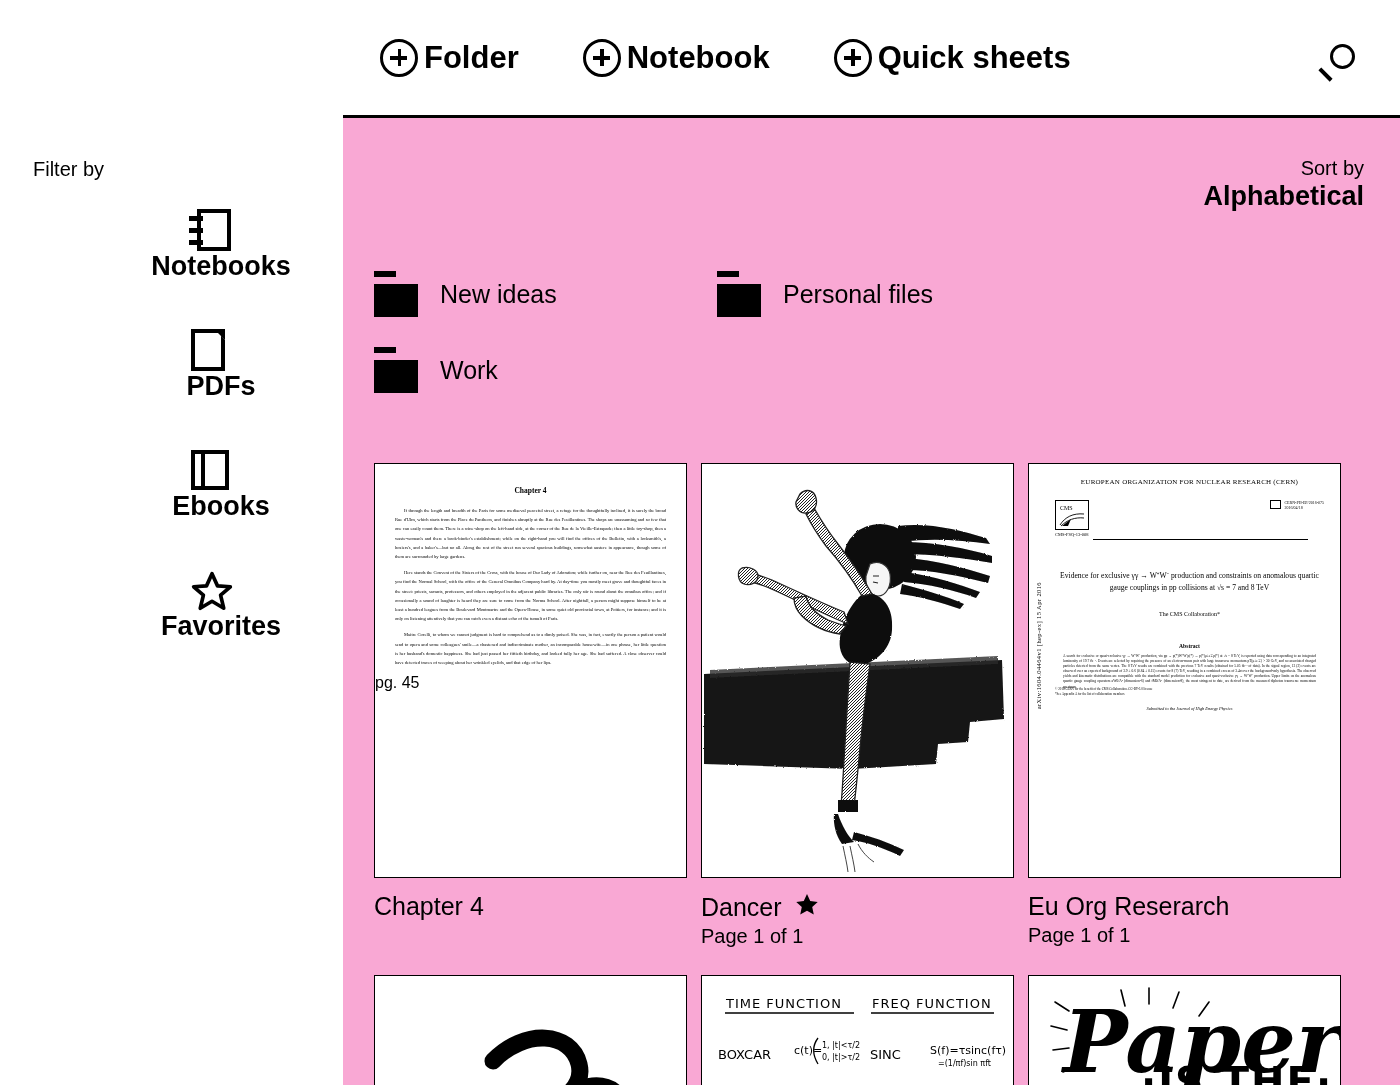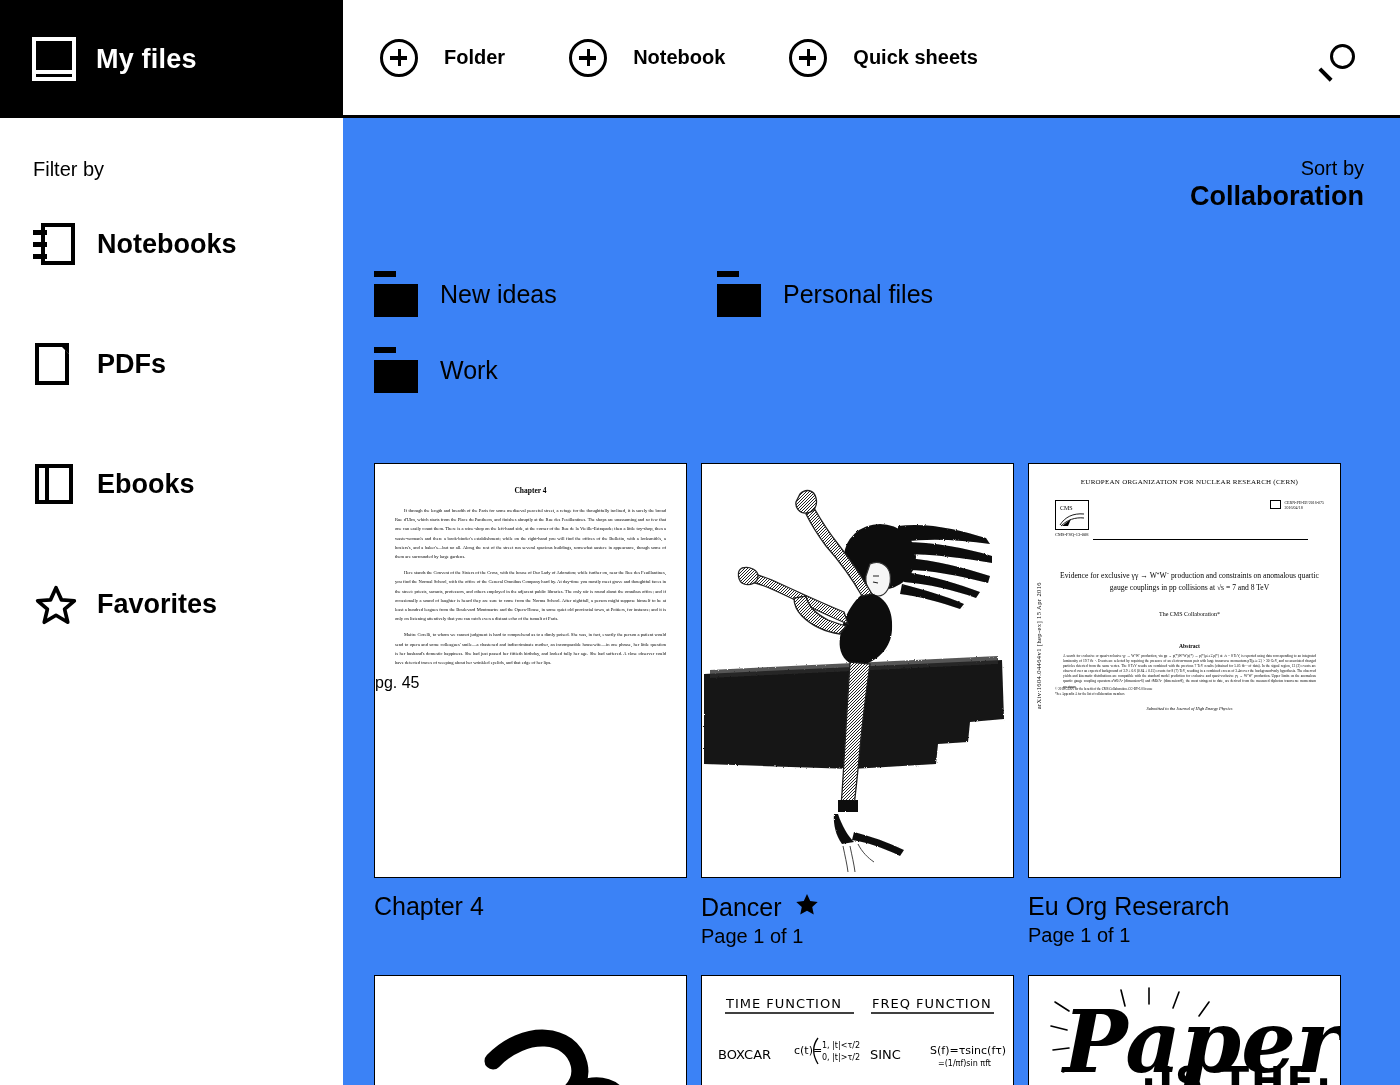--- a/index.html
+++ b/index.html
@@ -44,21 +44,21 @@
   .action-btn { display: flex; align-items: center; margin-right: 64px; cursor: pointer; }
   .plus-icon {
     width: 38px; height: 38px; border: 3.5px solid #000000; border-radius: 50%;
     position: relative; flex: none;
   }
   .plus-icon::before, .plus-icon::after {
     content: ""; position: absolute; background: #000000;
   }
   .plus-icon::before { left: 7px; top: 14.5px; width: 17px; height: 3.5px; }
   .plus-icon::after  { left: 14.5px; top: 7px; width: 3.5px; height: 17px; }
-  .action-label { margin-left: 26px; font-size: 20px; font-weight: bold; white-space: nowrap; }
+  .action-label { margin-left: 6px; font-size: 31px; font-weight: bold; white-space: nowrap; }
 
   .search-btn {
     position: absolute; right: 36px; top: 36px;
     width: 48px; height: 48px; cursor: pointer;
   }
   .search-btn .lens {
     position: absolute; left: 14px; top: 8px; width: 25px; height: 25px;
     border: 3.5px solid #000000; border-radius: 50%;
   }
   .search-btn .handle {
@@ -70,21 +70,21 @@
   .sidebar {
     position: absolute; left: 0; top: 118px;
     width: 390px; height: 967px;
     border-right: 3px solid #000000;
     background: #ffffff;
   }
   .filter-by { margin: 40px 0 0 33px; font-size: 20px; }
   .filter-list { margin-top: 28px; }
   .filter-item {
     display: flex; align-items: center;
-    height: 70px; margin-left: 33px; margin-bottom: 50px; cursor: pointer;
+    height: 70px; margin-left: 33px; margin-bottom: 50px; cursor: pointer; flex-direction: column;
   }
   .filter-label { margin-left: 22px; font-size: 27px; font-weight: bold; }
   .ficon { width: 42px; height: 42px; position: relative; flex: none; }
 
   
   .ic-notebook .body {
     position: absolute; left: 8px; top: 0; width: 34px; height: 42px;
     border: 4.5px solid #000000;
   }
   .ic-notebook .ring {
@@ -111,21 +111,21 @@
   .ic-book .spine {
     position: absolute; left: 12px; top: 5px; width: 4px; height: 32px; background: #000000;
   }
 
   
   .ic-star svg { display: block; }
 
   
   .main {
     position: absolute; left: 343px; top: 118px;
-    width: 1057px; height: 967px; background: #3b82f6;
+    width: 1057px; height: 967px; background: #f9a8d4;
   }
   .sort-area {
     position: absolute; right: 36px; top: 38px; text-align: right; cursor: pointer;
   }
   .sort-by { font-size: 20px; line-height: 24px; }
   .sort-value { font-size: 27px; font-weight: bold; line-height: 32px; }
 
   
   .folders {
     position: absolute; left: 31px; top: 138px; width: 1000px;
@@ -200,27 +200,20 @@
   .notes { position: absolute; inset: 0; }
 
   
   .poster { position: absolute; inset: 0; overflow: hidden; }
 </style>
 </head>
 <body>
 
 <div id="app">
 
-  <div class="topbar-left">
-    <div class="myfiles-icon">
-      <div class="frame"></div>
-        <div class="drawer"></div>
-    </div>
-    <div class="myfiles-title">My files</div>
-  </div>
 
   <div class="topbar-right">
     <div class="action-group">
       <div class="action-btn">
         <span class="plus-icon"></span>
         <span class="action-label">Folder</span>
       </div>
       <div class="action-btn">
         <span class="plus-icon"></span>
         <span class="action-label">Notebook</span>
@@ -275,21 +268,21 @@
         <span class="filter-label">Favorites</span>
       </div>
 
     </div>
   </div>
 
   <div class="main">
 
     <div class="sort-area">
       <div class="sort-by">Sort by</div>
-      <div class="sort-value">Collaboration</div>
+      <div class="sort-value">Alphabetical</div>
     </div>
 
     <div class="folders">
       <div class="folder-item">
         <span class="folder-icon">
             <span class="tab"></span>
             <span class="box"></span>
           </span>
         <span class="folder-label">New ideas</span>
       </div>

